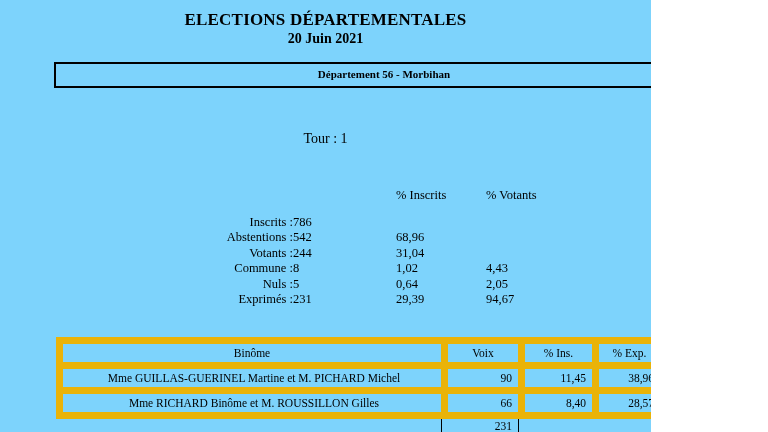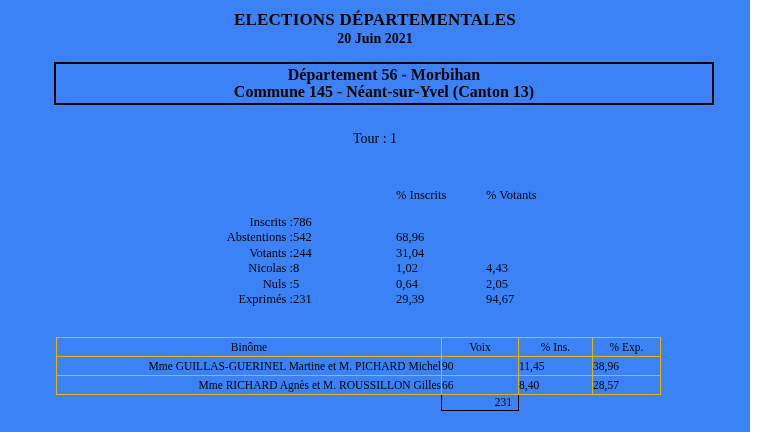--- a/index.html
+++ b/index.html
@@ -1,67 +1,66 @@
 <!DOCTYPE html>
 <html><head>
 <meta charset="utf-8">
 <style>
   html,body { margin:0; padding:0; background:#fff; }
   .page {
-    position:relative; width:750px; height:432px;
-    background:#3b82f6; color:#000000;
+    position:relative; width:651px; height:432px;
+    background:#7dd3fc; color:#000000;
     font-family:"Liberation Serif", serif;
     overflow:hidden;
   }
   .centered { position:absolute; left:0; width:100%; text-align:center; }
   .doc-title   { top:10px;  font-weight:bold; font-size:17px; letter-spacing:.2px; }
   .doc-date    { top:31px;  font-weight:bold; font-size:14px; }
   .commune-box {
     position:absolute; left:54px; top:62px; width:660px;
     box-sizing:border-box; border:2px solid #000;
-    text-align:center; font-weight:bold; font-size:16px;
+    text-align:center; font-weight:bold; font-size:11px;
     line-height:17px; padding:2px 0 3px 0;
   }
   .tour-label  { top:131px; font-weight:normal; font-size:14px; }
   .tour-progress { top:148px; font-weight:bold; font-size:14px; white-space:pre; }
 
   table.stats { position:absolute; left:0; top:188px; border-collapse:collapse; font-size:12.5px; }
   table.stats td { padding:0; height:15.5px; vertical-align:bottom; }
   table.stats td.c1 { width:293px; text-align:right; }
   table.stats td.c2 { width:86px;  text-align:left; }
   table.stats td.c3 { width:90px;  text-align:left; padding-left:17px; }
   table.stats td.c4 { width:90px;  text-align:left; }
   table.stats tr.hdr td { height:14px; }
   table.stats tr.spacer td { height:11px; }
 
   .results-wrap { position:absolute; left:56px; top:337px; width:606px; font-size:11.5px; }
   table.results { border-collapse:collapse; width:604px; table-layout:fixed; }
-  table.results td { border:1px solid #eab308; height:18px; padding:0; overflow:hidden; white-space:nowrap; }
+  table.results td { border:7px solid #eab308; height:18px; padding:0; overflow:hidden; white-space:nowrap; }
   table.results td.hc  { text-align:center; }
-  table.results td.name{ text-align:right;  padding-left:4px; }
-  table.results td.num { text-align:left; padding-right:6px; }
+  table.results td.name{ text-align:center;  padding-left:4px; }
+  table.results td.num { text-align:right; padding-right:6px; }
   col.c-binome { width:385px; } col.c-voix { width:77px; }
   col.c-ins { width:74px; } col.c-exp { width:68px; }
   .total-cell {
     margin-left:385px; width:78px; height:16px;
     box-sizing:border-box; border:1px solid #000; border-top:none;
     text-align:right; padding-right:6px; line-height:15px; font-size:11.5px;
   }
 </style>
 </head>
 <body>
 
 <div class="page">
 
   <div class="centered doc-title">ELECTIONS DÉPARTEMENTALES</div>
   <div class="centered doc-date">20 Juin 2021</div>
 
   <div class="commune-box">
     <div>Département 56 - Morbihan</div>
-    <div>Commune 145 - Néant-sur-Yvel (Canton 13)</div>
   </div>
 
   <div class="centered tour-label">Tour : 1</div>
 
   <table class="stats">
     <tbody>
         <tr class="hdr">
       <td class="c1"></td>
       <td class="c2"></td>
       <td class="c3">% Inscrits</td>
@@ -85,21 +84,21 @@
       <td class="c3">68,96</td>
       <td class="c4"></td>
     </tr>
     <tr>
       <td class="c1">Votants :</td>
       <td class="c2">244</td>
       <td class="c3">31,04</td>
       <td class="c4"></td>
     </tr>
     <tr>
-      <td class="c1">Nicolas :</td>
+      <td class="c1">Commune :</td>
       <td class="c2">8</td>
       <td class="c3">1,02</td>
       <td class="c4">4,43</td>
     </tr>
     <tr>
       <td class="c1">Nuls :</td>
       <td class="c2">5</td>
       <td class="c3">0,64</td>
       <td class="c4">2,05</td>
     </tr>
@@ -127,21 +126,21 @@
         <td class="hc">% Ins.</td>
         <td class="hc">% Exp.</td>
       </tr>
       <tr>
         <td class="name">Mme GUILLAS-GUERINEL Martine et M. PICHARD Michel</td>
         <td class="num">90</td>
         <td class="num">11,45</td>
         <td class="num">38,96</td>
       </tr>
       <tr>
-        <td class="name">Mme RICHARD Agnès et M. ROUSSILLON Gilles</td>
+        <td class="name">Mme RICHARD Binôme et M. ROUSSILLON Gilles</td>
         <td class="num">66</td>
         <td class="num">8,40</td>
         <td class="num">28,57</td>
       </tr>
     </tbody>
       </table>
     <div class="total-cell">231</div>
   </div>
 
 </div>

